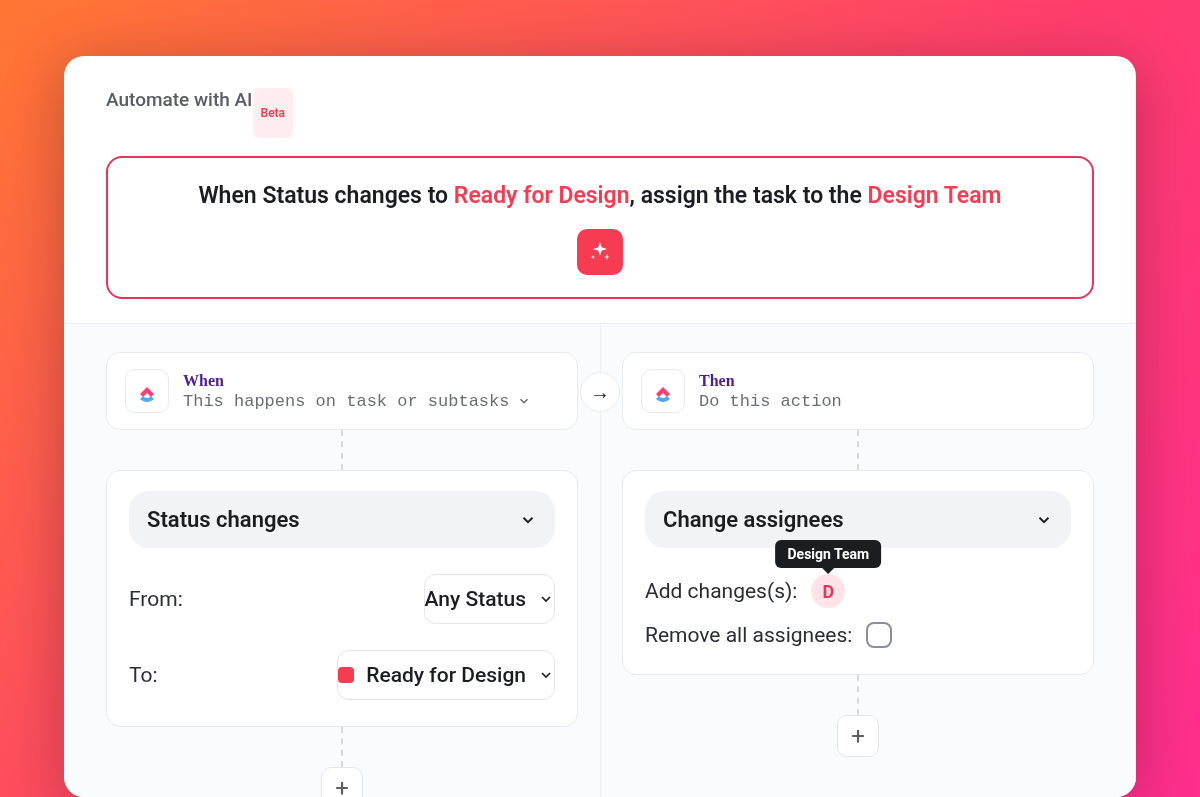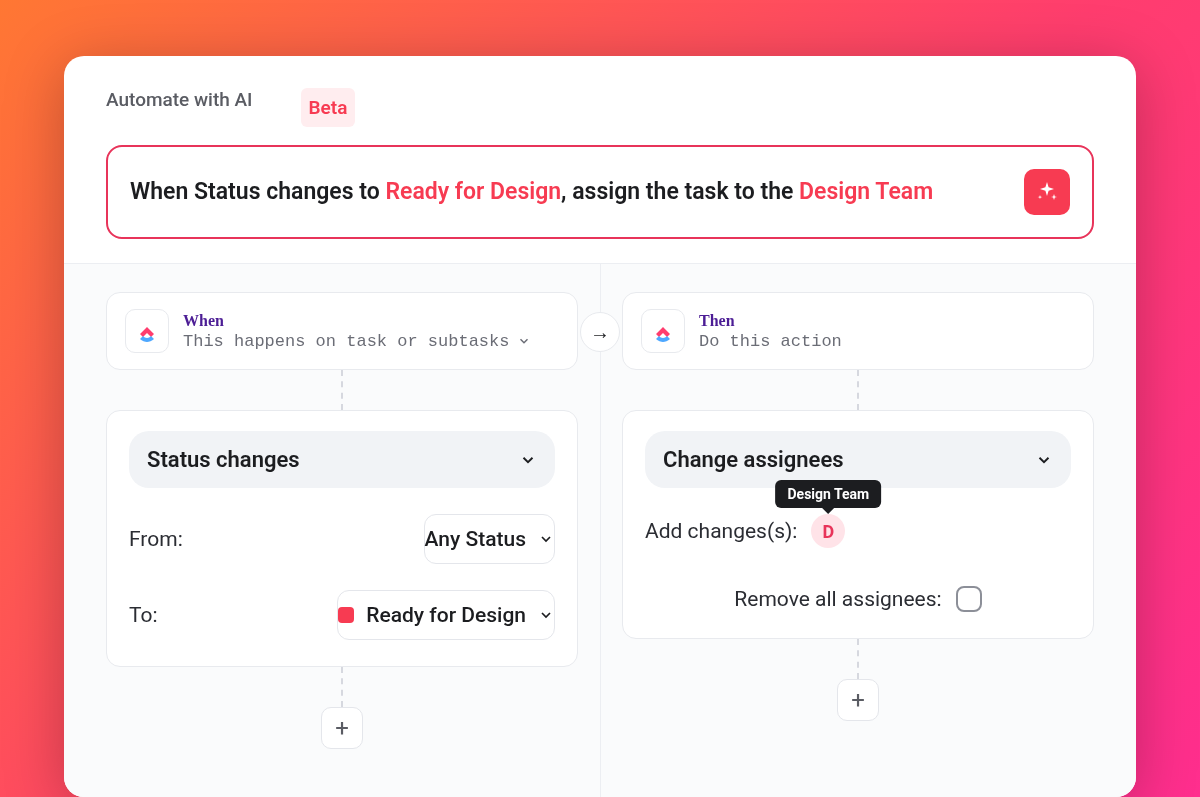--- a/index.html
+++ b/index.html
@@ -17,27 +17,27 @@
     box-shadow: 0 10px 60px rgba(0,0,0,0.25);
     overflow: hidden;
   }
 
   
   .hdr {
     padding: 32px 42px 0;
   }
   .hdr-row { display: flex; align-items: flex-start; margin-bottom: 18px; }
   .hdr-title { font-size: 19px; color: #5a5c63; font-weight: 500; }
-  .beta { font-size: 19px; color: #F73B52; background: #FFEDEF; border-radius: 6px; padding: 8px 8px; font-weight: 600; margin-left: 48px; }
+  .beta { font-size: 12px; color: #F73B52; background: #FFEDEF; border-radius: 6px; padding: 18px 8px; font-weight: 600; }
 
   .prompt-box {
     border: 2px solid #E8345A;
     border-radius: 16px;
     padding: 22px 22px;
-    display: flex; align-items: center; gap: 18px;
+    display: flex; align-items: center; gap: 18px; flex-direction: column;
   }
   .prompt-text { flex: 1; font-size: 23px; font-weight: 600; color: #1c1d20; line-height: 1.35; }
   .prompt-text .hl { color: #F73B52; }
   .ai-btn {
     width: 46px; height: 46px; border-radius: 10px;
     background: #F73B52; display: flex; align-items: center; justify-content: center;
     cursor: pointer;
   }
 
   
@@ -255,21 +255,21 @@
             <div class="row2">
               <div class="row2-left">
                 <span>Add changes(s):</span>
                 <div class="assignee-chip">
                   <span>D</span>
                   <div class="tooltip">Design Team</div>
                 </div>
               </div>
             </div>
 
-            <div class="row2" style="margin-top:38px;justify-content:center;">
+            <div class="row2" style="margin-top:14px;">
               <div class="row2-left">
                 <span>Remove all assignees:</span>
                 <div class="checkbox"></div>
               </div>
             </div>
           </div>
 
           <div class="vline"></div>
           <div class="add-btn">+</div>
         </div>

